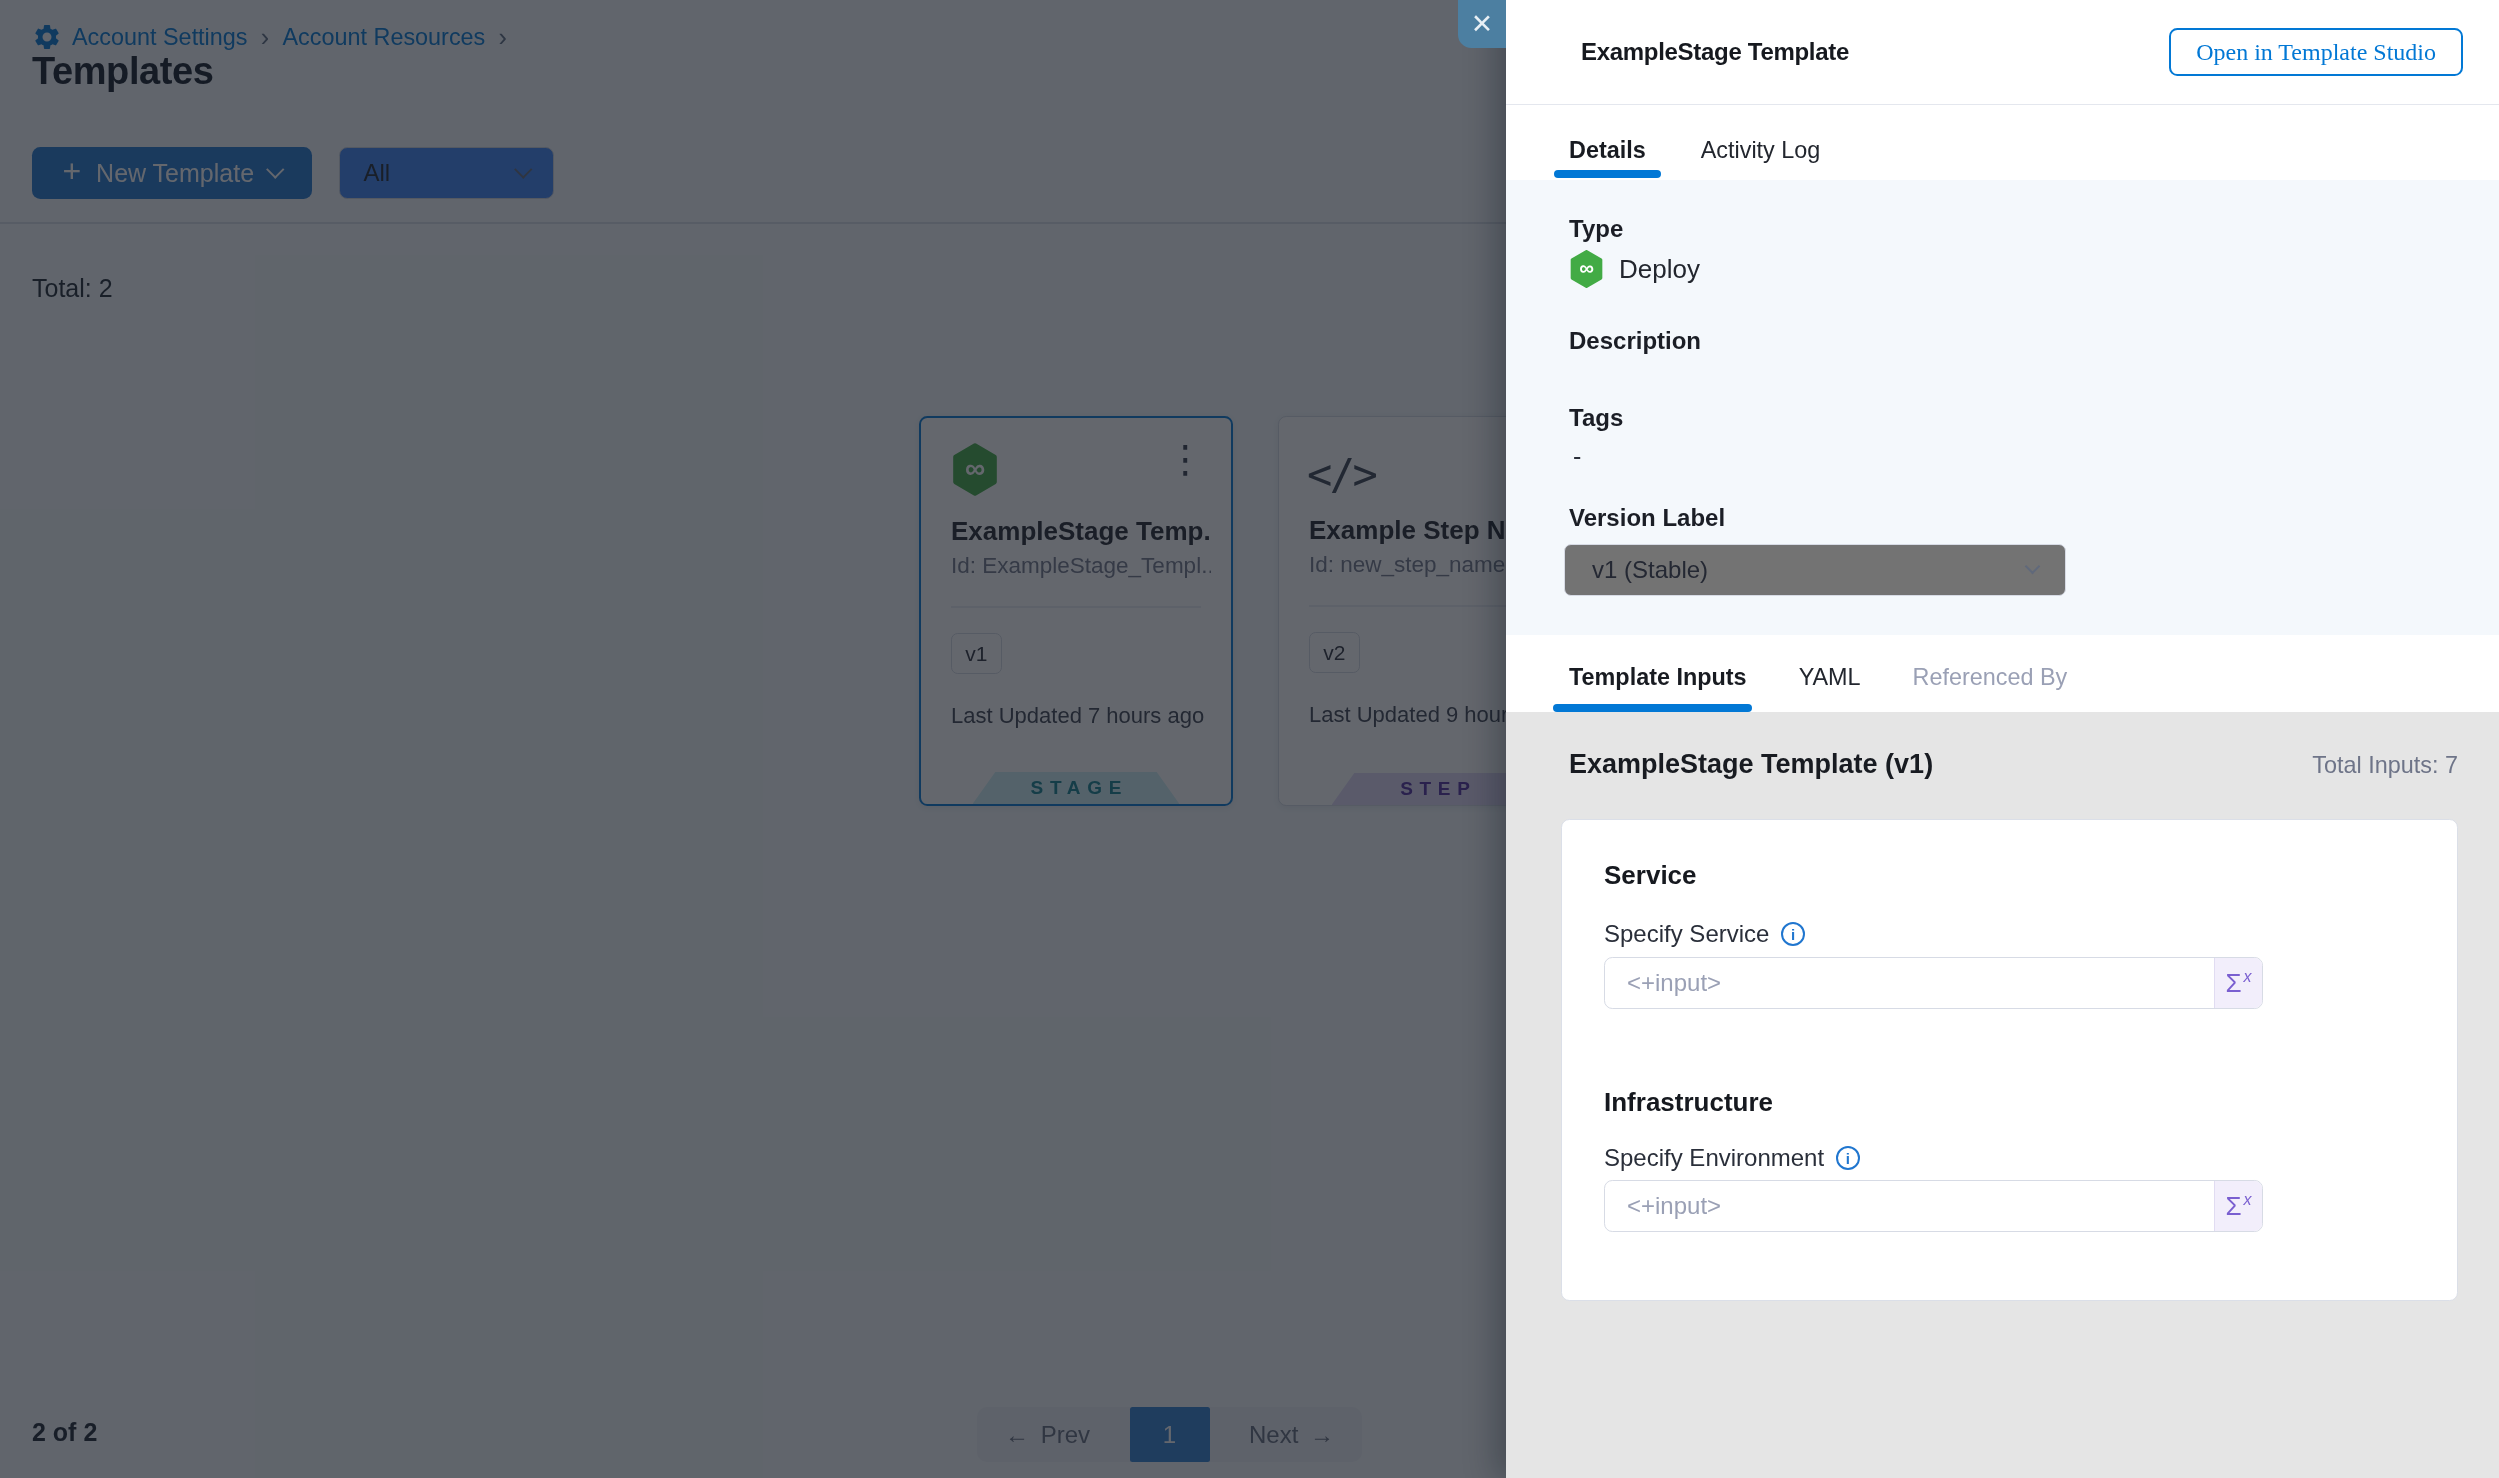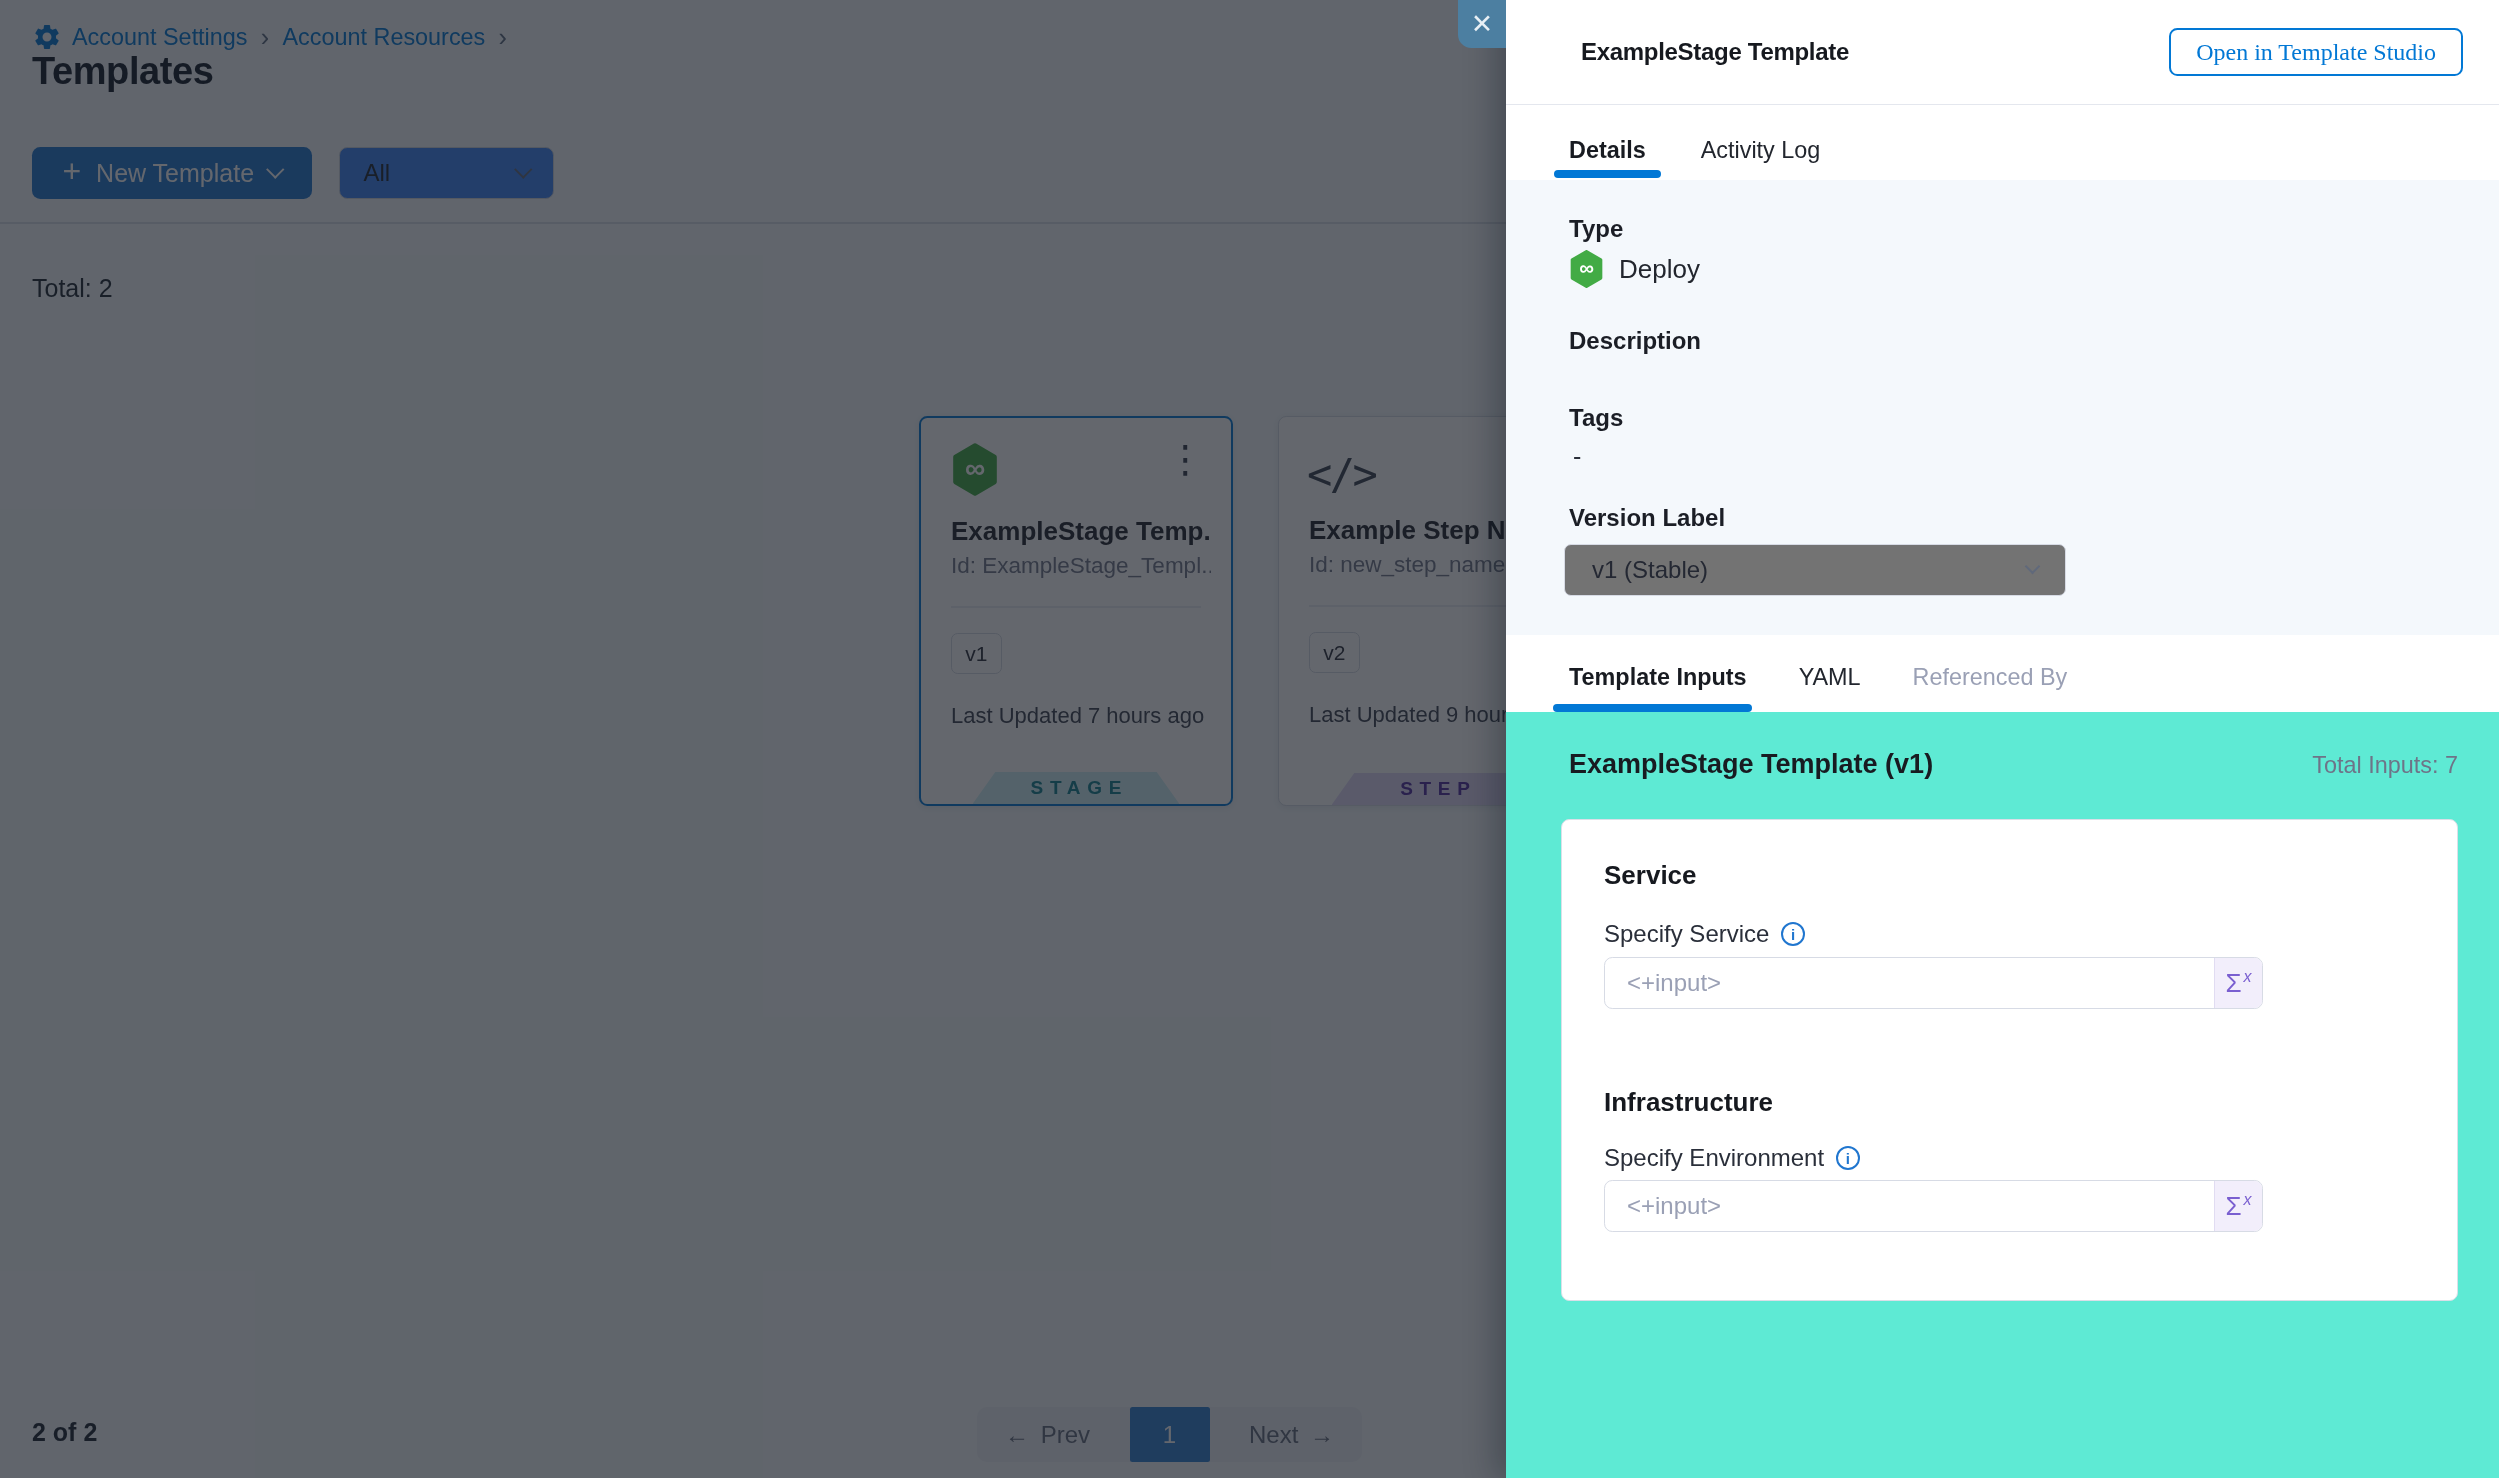--- a/index.html
+++ b/index.html
@@ -173,21 +173,21 @@
   .dash-value { position: absolute; top: 262px; left: 67px; font-size: 25px; color: #2a2f3a; }
   .version-select {
     position: absolute; top: 364px; left: 58px;
     width: 502px; height: 52px;
     background: #737373; border: 1.7px solid #d7dbe5; border-radius: 7px;
     display: flex; align-items: center; justify-content: space-between;
     padding: 0 27px; font-size: 24px; color: #242833; cursor: pointer;
   }
   .version-select .chev { color: #60697b; border-width: 2.5px; width: 11px; height: 11px; }
 
-  .inputs-body { position: absolute; top: 712px; left: 0; right: 0; bottom: 0; background: #5eead4; }
+  .inputs-body { position: absolute; top: 712px; left: 0; right: 0; bottom: 0; background: #e5e5e5; }
   .inputs-head {
     position: absolute; top: 37px; left: 63px; right: 42px;
     display: flex; justify-content: space-between; align-items: baseline;
   }
   .inputs-heading { font-size: 27px; font-weight: 700; color: #181b21; margin: 0; }
   .inputs-total { font-size: 23.4px; color: #6e7488; }
   .input-card {
     position: absolute; top: 107px; left: 55px; right: 42px; height: 482px;
     background: #fff; border: 1.7px solid #dbdfe8; border-radius: 8.3px;
   }

